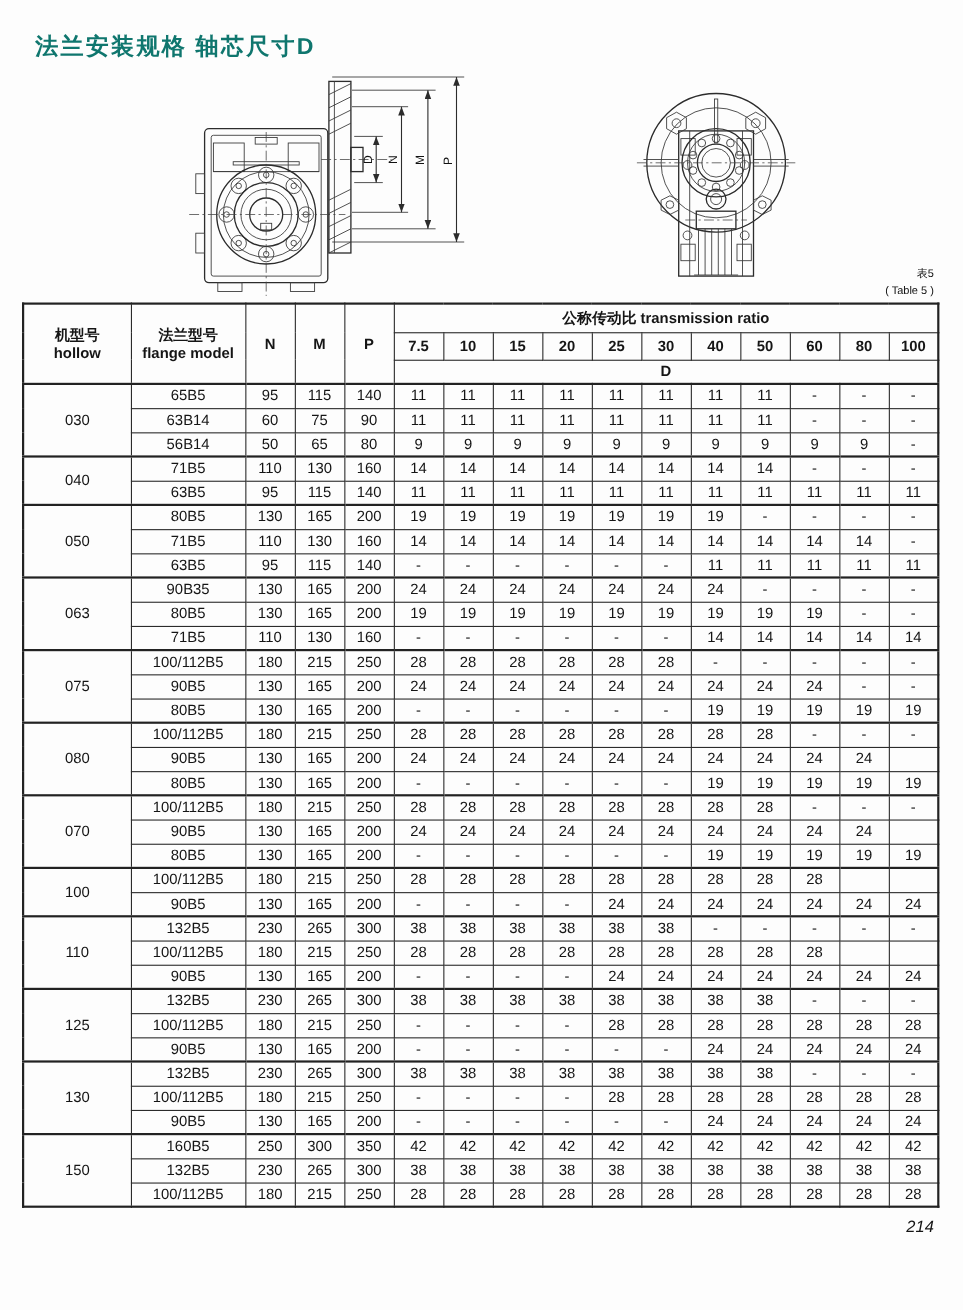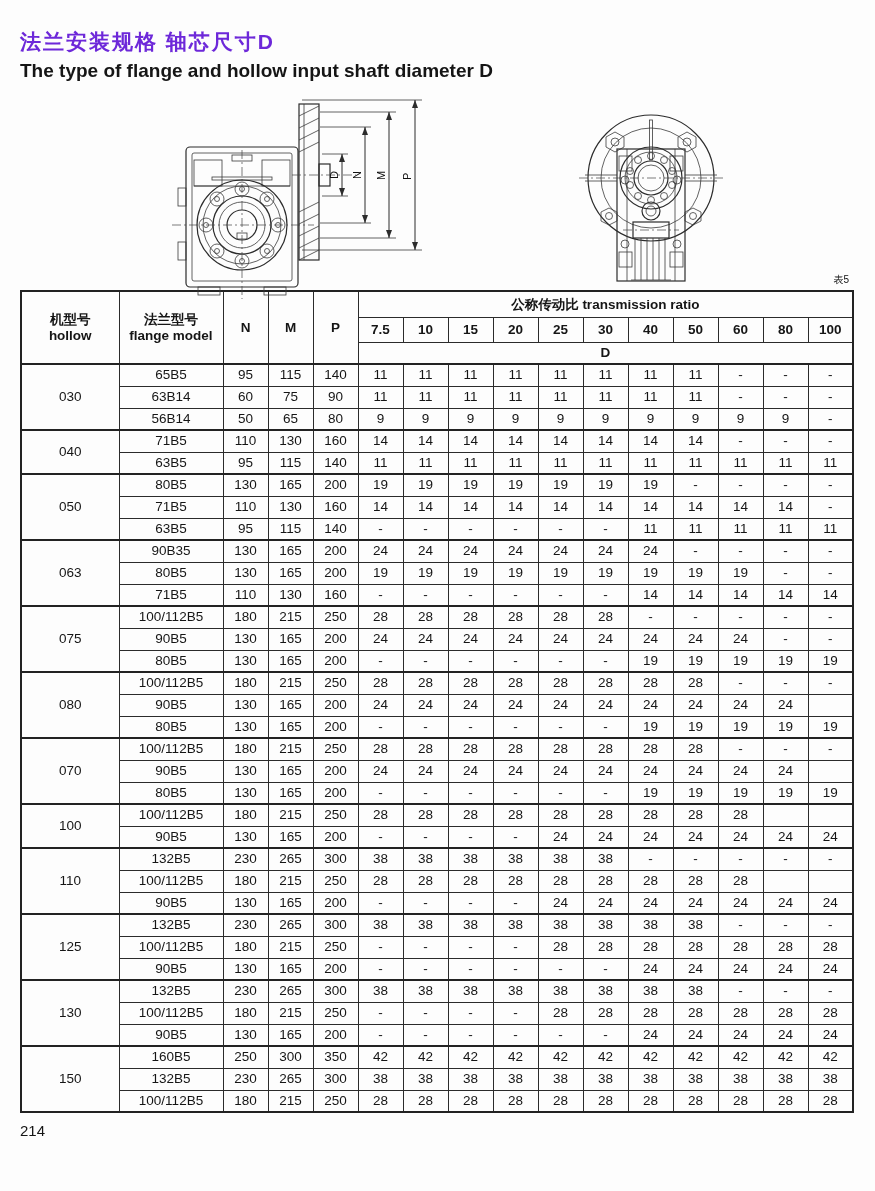--- a/index.html
+++ b/index.html
@@ -6,21 +6,21 @@
   html,body { margin:0; padding:0; }
   body {
     width:875px; height:1191px;
     background:#fdfdfd; color:#111;
     font-family:"Liberation Sans","DejaVu Sans",sans-serif;
     overflow:hidden;
   }
   .page { padding:26px 22px 0 20px; width:875px; height:1191px; }
 
   
-  .title-zh { font-size:21px; font-weight:bold; letter-spacing:2px; margin:2px 0 4px 0; color:#6d28d9; }
+  .title-zh { font-size:21px; font-weight:bold; letter-spacing:2px; margin:2px 0 4px 12px; color:#0f766e; }
   .title-en { font-size:19px; font-weight:bold; margin:0 0 8px 0; color:#151515; }
 
   
   .drawings { position:relative; height:212px; }
   .drawing-left  { position:absolute; left:96px;  top:2px; }
   .drawing-right { position:absolute; left:545px; top:4px; }
   svg { display:block; }
   .ln   { stroke:#2c2c2c; stroke-width:1.2; fill:none; }
   .thin { stroke:#3a3a3a; stroke-width:0.8; fill:none; }
   .cl   { stroke:#444; stroke-width:0.7; fill:none; stroke-dasharray:9 3 2 3; }
@@ -40,29 +40,28 @@
     padding:0; font-weight:normal; color:#151515;
     height:22px; line-height:20px; overflow:hidden; white-space:nowrap;
   }
   .spec thead th { line-height:15px;font-weight:bold; }
   .spec thead tr.hrow1 th { height:26px; }
   .spec thead tr.hrow2 th { height:25px; }
   .spec thead tr.hrow3 th { height:22px; }
   .spec thead th.twoline { line-height:16px; }
   .spec thead tr:last-child th { border-bottom:2px solid #222; }
   tr.group-start td { border-top:2px solid #222; }
-  .footer { font-size:15px; margin-top:9px; padding-right:4px; color:#151515; }
+  .footer { text-align:right; font-size:15px; margin-top:9px; padding-right:4px; color:#151515;font-style:italic; }
 </style>
 </head>
 <body>
 
 <div class="page">
 
   <div class="title-zh">法兰安装规格 轴芯尺寸D</div>
-  <div class="title-en">The type of flange and hollow input shaft diameter D</div>
 
   <div class="drawings">
 
     <svg class="drawing-left" width="330" height="208" viewBox="0 0 330 208">
       <defs>
         <marker id="ar" orient="auto-start-reverse" markerWidth="9" markerHeight="8" refX="8" refY="3">
             <path d="M0,0 L8,3 L0,6 Z" fill="#2c2c2c"></path>
           </marker>
       </defs>
 
@@ -209,20 +208,21 @@
           <line x1="88" y1="144" x2="88" y2="186"></line>
         <line x1="94" y1="144" x2="94" y2="186"></line>
           <line x1="100" y1="144" x2="100" y2="186"></line>
         <line x1="66" y1="186" x2="106" y2="186"></line>
       </g>
     </svg>
   </div>
 
   <div class="table-tag">
     <div>表5</div>
+    <div>( Table 5 )</div>
   </div>
 
   <table class="spec">
     <colgroup>
       <col style="width:98px">
         <col style="width:104px">
       <col style="width:45px">
         <col style="width:45px">
         <col style="width:45px">
       <col style="width:45px">

